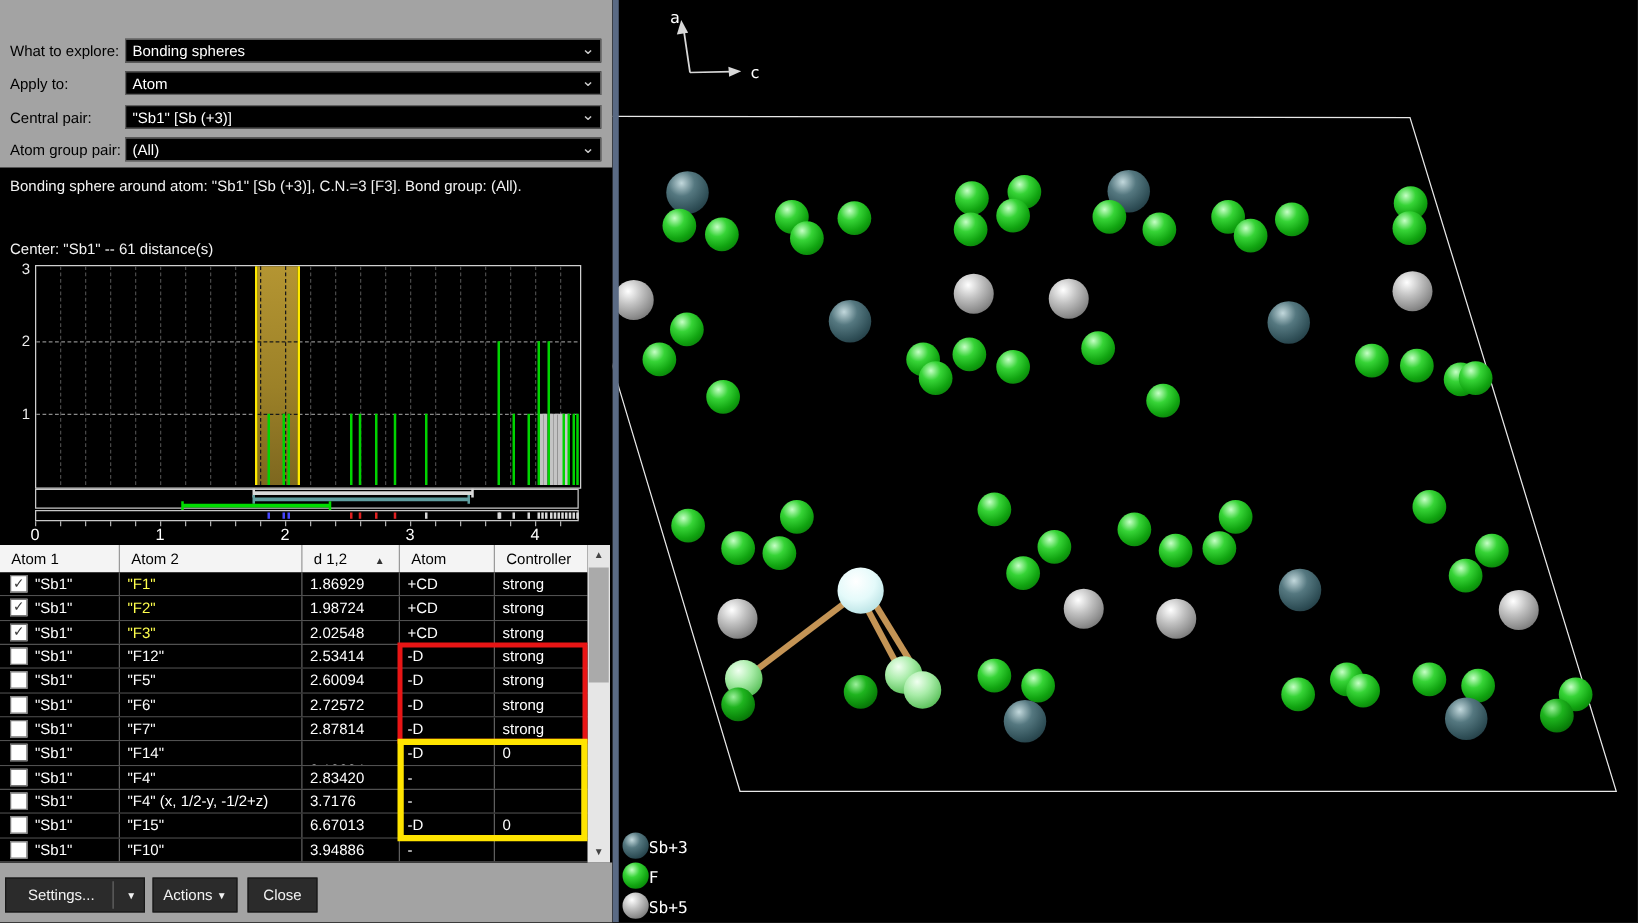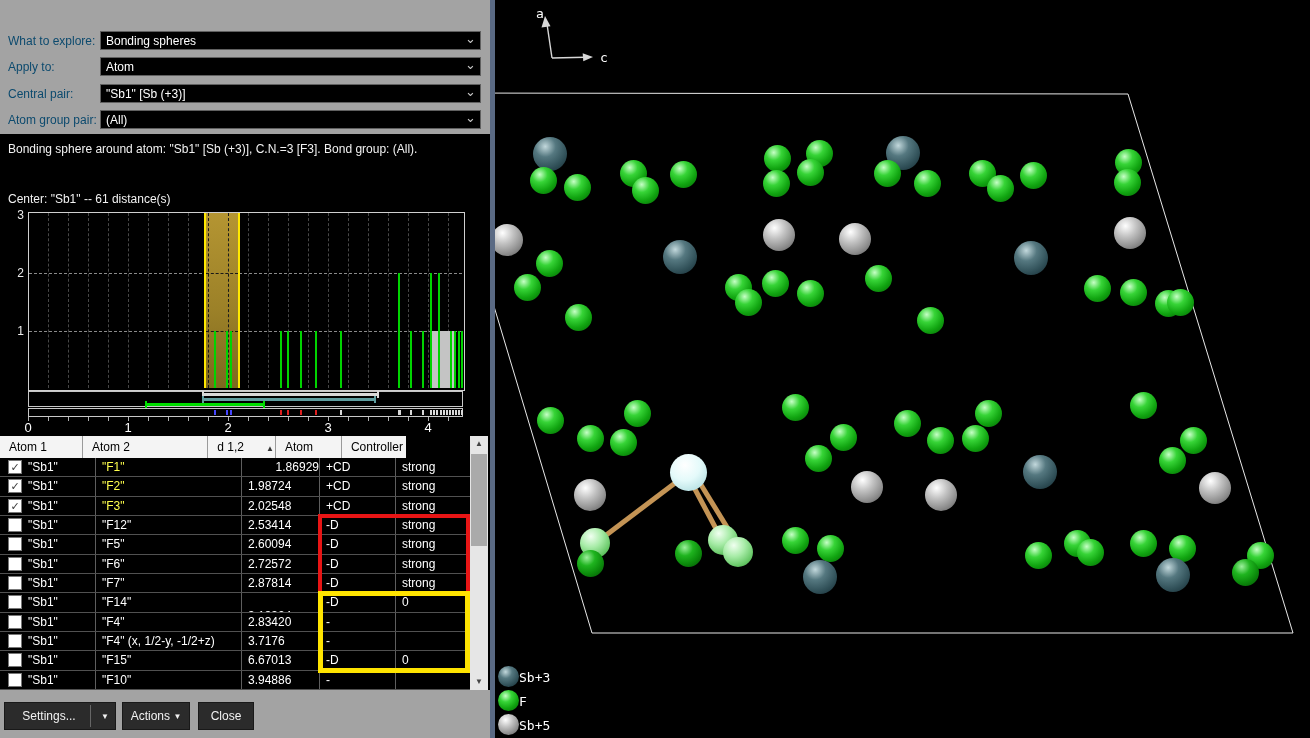--- a/index.html
+++ b/index.html
@@ -4,31 +4,31 @@
 <style>
   html,body{margin:0;padding:0;background:#222;}
   #app{position:relative;width:1310px;height:738px;overflow:hidden;
        font-family:"Liberation Sans",sans-serif;-webkit-font-smoothing:antialiased;}
   
   #left-panel{position:absolute;left:0;top:0;width:490px;height:738px;background:#a3a3a3;}
   #titlebar{position:absolute;left:0;top:0;width:490px;height:19px;background:#4d6480;
             color:#fff;font-size:12px;line-height:19px;}
   #titlebar .t{padding-left:8px;}
   .tb-ico{position:absolute;top:0;height:19px;line-height:19px;color:#fff;font-size:11px;text-align:center;width:16px;cursor:default;}
-  .form-label{position:absolute;left:8px;height:20px;line-height:20px;font-size:12px;color:#0c4a6e;}
+  .form-label{position:absolute;left:8px;height:20px;line-height:20px;font-size:12px;color:#000000;}
   .combo{position:absolute;left:100px;width:381px;height:19px;background:#000;border:1px solid #606060;
          color:#fff;font-size:12px;line-height:19px;padding-left:5px;box-sizing:border-box;}
   .combo .chev{position:absolute;right:4px;top:-3px;color:#c8c8c8;font-size:13px;}
   #info-area{position:absolute;left:0;top:134px;width:490px;height:302px;background:#000;}
   .info-line{position:absolute;left:8px;color:#f2f2f2;font-size:12px;white-space:nowrap;}
   
   #chart{position:absolute;left:0;top:0;width:490px;height:302px;}
   
   #table{position:absolute;left:0;top:436px;width:490px;height:254px;background:#000;}
-  #thead{position:absolute;left:0;top:0;width:406px;height:22px;background:#f4f4f4;display:flex;}
+  #thead{position:absolute;left:0;top:0;width:470px;height:22px;background:#f4f4f4;display:flex;}
   .th{font-size:12px;color:#000;line-height:22px;padding-left:9px;box-sizing:border-box;
       border-right:1px solid #9a9a9a;position:relative;}
   .sort-ico{font-size:8px;color:#333;margin-left:22px;}
   #tbody{position:absolute;left:0;top:22px;width:470px;}
   .tr{display:flex;height:19.33px;background:#000;box-sizing:border-box;border-bottom:1px solid #515151;}
   .td{font-size:12px;color:#fff;line-height:18px;padding-left:6px;box-sizing:border-box;
       border-right:1px solid #5e5e5e;overflow:hidden;white-space:nowrap;}
   .cb{display:inline-block;width:12px;height:12px;background:#fff;border:1px solid #777;
       margin:2px 6px 0 2px;font-size:11px;line-height:12px;color:#3a3a3a;text-align:center;vertical-align:top;}
   .hlbox{position:absolute;box-sizing:border-box;pointer-events:none;}
@@ -220,21 +220,21 @@
         <div class="th" style="width:78px;">
           <span>d 1,2</span><span class="sort-ico">▲</span>
         </div>
         <div class="th" style="width:76px;">Atom</div>
         <div class="th" style="width:74px;border-right:none;">Controller</div>
       </div>
       <div id="tbody">
           <div class="tr">
             <div class="td" style="width: 96px;"><span class="cb">✓</span><span>"Sb1"</span></div>
             <div class="td" style="width: 146px; color: rgb(255, 255, 77);">"F1"</div>
-            <div class="td" style="width: 78px; text-align: right;">1.86929</div>
+            <div class="td" style="width: 78px;">1.86929</div>
             <div class="td" style="width: 76px;">+CD</div>
             <div class="td" style="width: 74px; border-right: none;">strong</div>
           </div>
           <div class="tr">
             <div class="td" style="width: 96px;"><span class="cb">✓</span><span>"Sb1"</span></div>
             <div class="td" style="width: 146px; color: rgb(255, 255, 77);">"F2"</div>
             <div class="td" style="width: 78px;">1.98724</div>
             <div class="td" style="width: 76px;">+CD</div>
             <div class="td" style="width: 74px; border-right: none;">strong</div>
           </div>

